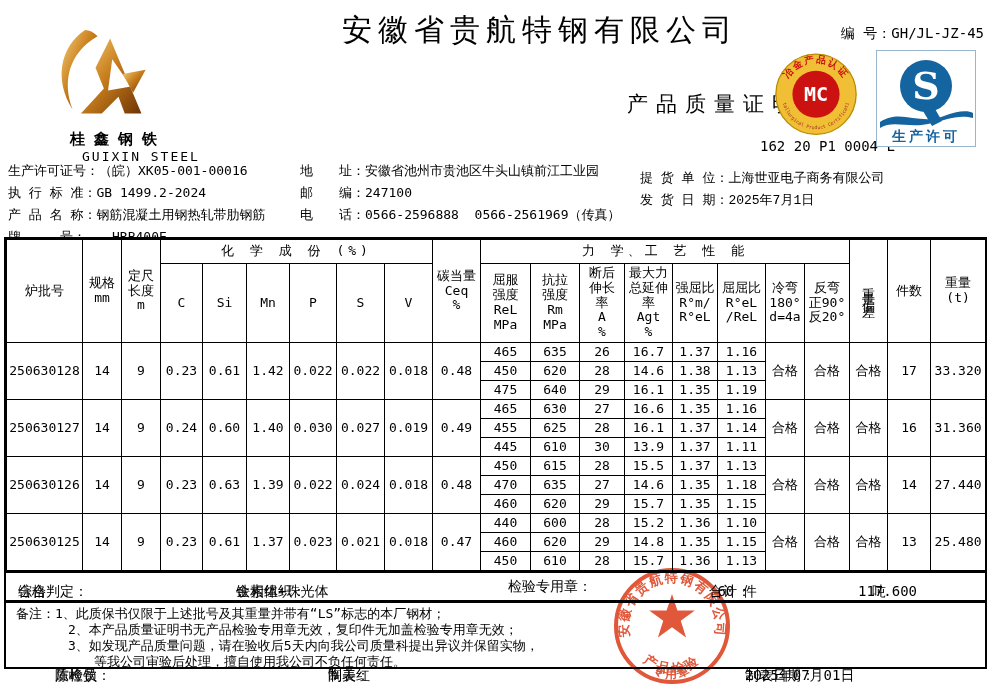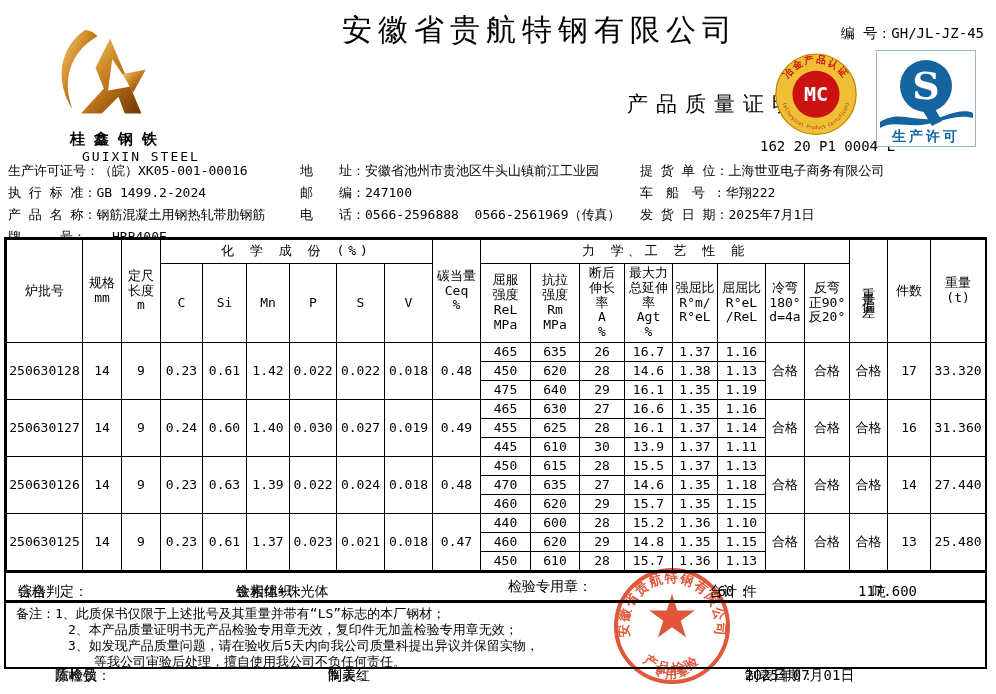--- a/index.html
+++ b/index.html
@@ -15,21 +15,21 @@
   .guixin{left:36px;top:28px;width:130px;text-align:right;}
   .guixin-cn{font-size:15px;font-weight:bold;letter-spacing:9px;margin-top:2px;white-space:nowrap;}
   .guixin-en{font-size:13px;letter-spacing:2px;white-space:nowrap;margin-left:46px;}
   .mc-badge{left:768px;top:48px;}
   .cert-code{left:760px;top:138px;font-size:14px;white-space:pre;}
   .sq-badge{left:876px;top:50px;}
   
   .info{font-size:13px;line-height:22px;}
   .info-col-left{left:8px;top:160px;}
   .info-col-mid{left:300px;top:160px;}
-  .info-col-right{left:640px;top:160px;}
+  .info-col-right{left:640px;top:168px;font-family:Liberation Mono, monospace;}
   .info-row{white-space:pre;}
   
   .main-box{left:4px;top:237px;width:979px;border:2px solid #000;background:#fff;}
   table.gtable{table-layout:fixed;border-collapse:collapse;width:979px;}
   .gtable th,.gtable td{border:1px solid #000;padding:0;text-align:center;vertical-align:middle;
        font-size:13px;font-weight:normal;line-height:1.15;overflow:hidden;}
   .gtable thead tr.h1{height:24px;}
   .gtable thead tr.h2{height:79px;}
   .gtable tbody tr{height:19px;}
   .pre{white-space:pre-line;}
@@ -104,21 +104,20 @@
     <div class="info-row"><span>产 品 名 称：</span><span>钢筋混凝土用钢热轧带肋钢筋</span></div>
     <div class="info-row"><span>牌　　　号：</span><span>　　HRB400E</span></div>
   </div>
 <div class="abs info info-col-mid">
     <div class="info-row"><span>地　　址：</span><span>安徽省池州市贵池区牛头山镇前江工业园</span></div>
     <div class="info-row"><span>邮　　编：</span><span>247100</span></div>
     <div class="info-row"><span>电　　话：</span><span>0566-2596888  0566-2561969（传真）</span></div>
   </div>
 <div class="abs info info-col-right">
     <div class="info-row"><span>提 货 单 位：</span><span>上海世亚电子商务有限公司</span></div>
-    <div class="info-row"><span>车　船　号 ：</span><span>华翔222</span></div>
     <div class="info-row"><span>发 货 日 期：</span><span>2025年7月1日</span></div>
   </div>
 
 <div class="abs main-box">
   <table class="gtable">
     <colgroup>
       <col style="width:76px">
         <col style="width:39px">
         <col style="width:39px">
       <col style="width:42px">

